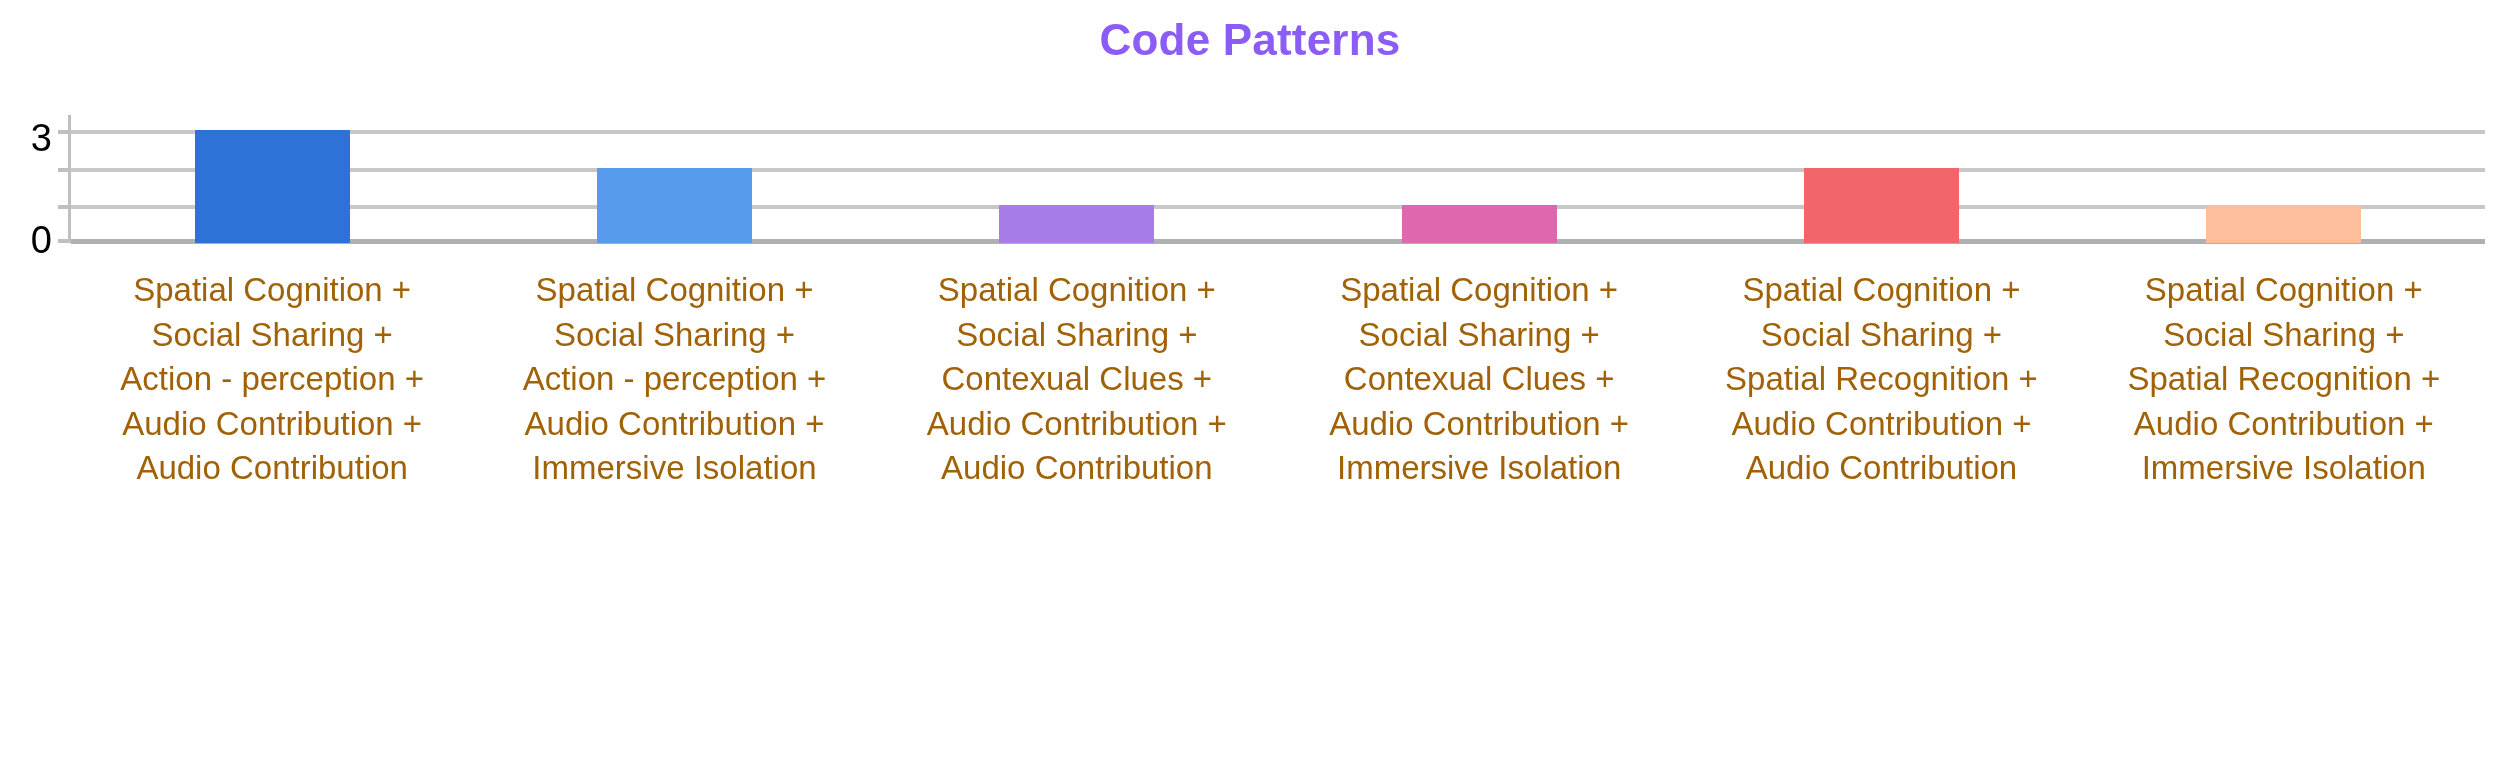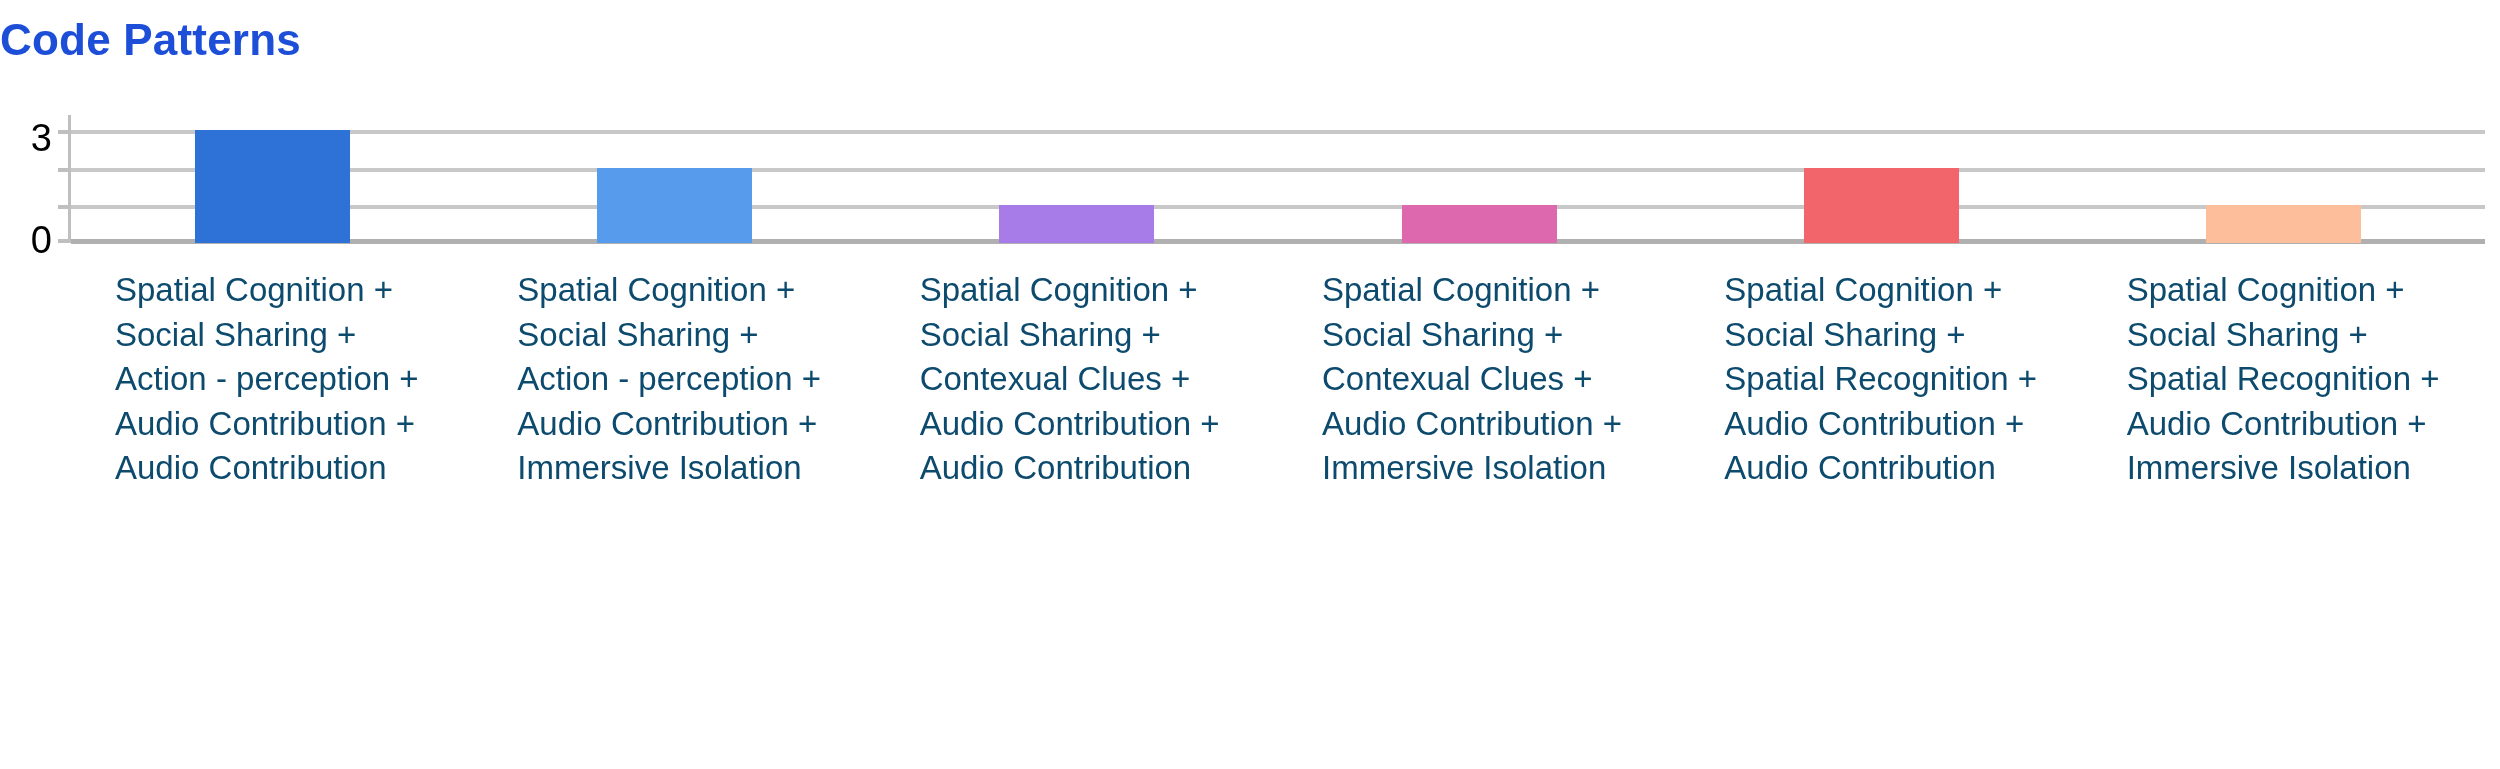--- a/index.html
+++ b/index.html
@@ -22,24 +22,25 @@
     background: #ffffff;
     box-sizing: border-box;
   }
 
   
   .chart-title {
     position: absolute;
     top: 16px;
     left: 0;
     width: 2500px;
+    text-align: center;
     font-size: 44px;
     font-weight: bold;
     letter-spacing: 0.2px;
-    color: #1d4ed8;
+    color: #8b5cf6;
     line-height: 1.1;
   }
 
   
   .plot-wrap {
     position: absolute;
     left: 0;
     top: 130px;
     width: 2500px;
     height: 130px;
@@ -123,24 +124,24 @@
   .cats {
     position: absolute;
     left: 71px;
     top: 268px;
     width: 2414px;
     display: flex;
     align-items: flex-start;
   }
   .cat {
     flex: 1 1 0;
-    text-align: left;
+    text-align: center;
     font-size: 33px;
     line-height: 1.35;
-    color: #0c4a6e;
+    color: #a16207;
     padding: 0 44px;
     box-sizing: border-box;
     word-wrap: break-word;
   }
 </style>
 </head>
 <body>
 
 <div class="chart-root">
 

